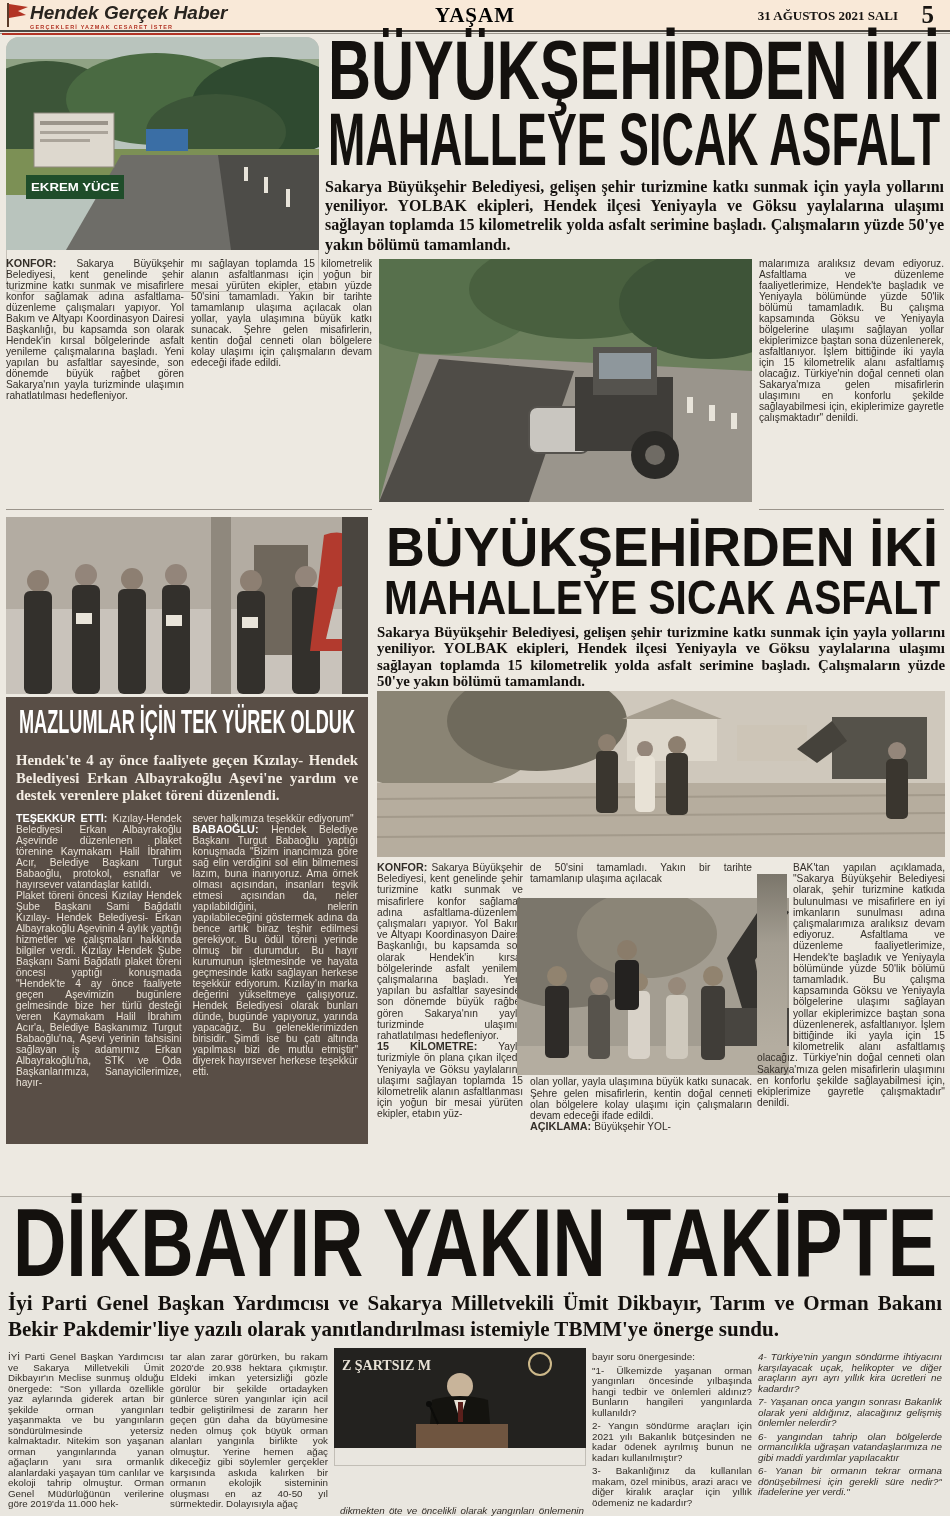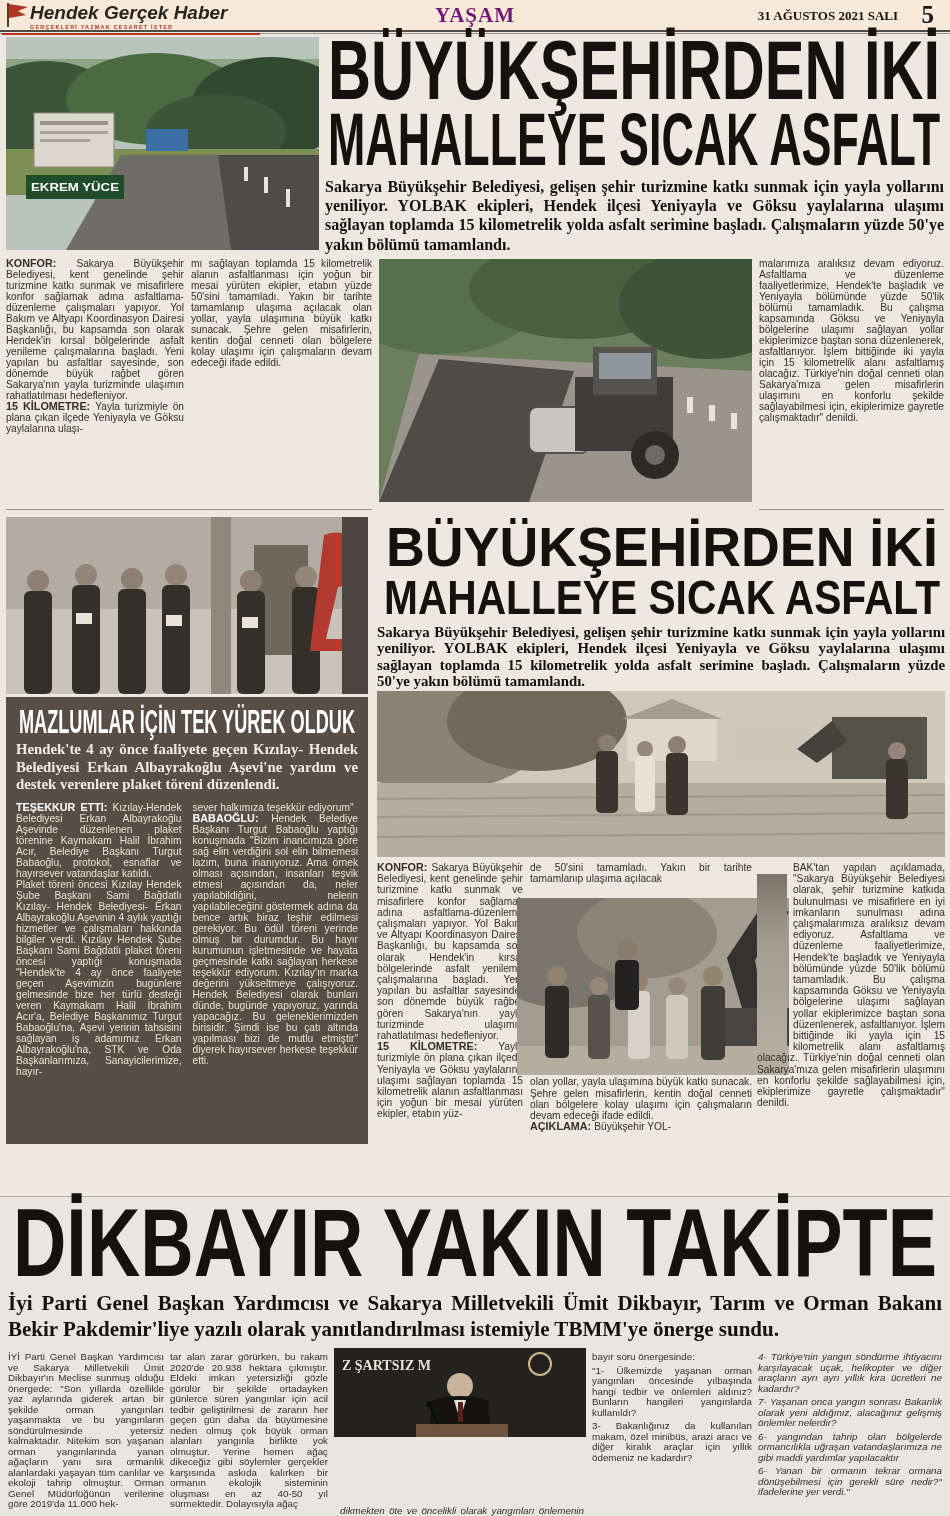--- a/index.html
+++ b/index.html
@@ -5,35 +5,35 @@
   html,body{margin:0;padding:0;background:#cfcac2;}
   #page{position:relative;width:950px;height:1516px;margin:0 auto;background:#ede9e1;overflow:hidden;font-family:"Liberation Sans",sans-serif;color:#332e28;}
   svg{display:block;overflow:visible;}
   .abs{position:absolute;}
   
   .masthead{left:0;top:0;width:950px;height:30px;background:#f9e9d8;}
   .logo{left:4px;top:1px;height:34px;display:flex;align-items:flex-start;}
   .logo-title{font-family:Liberation Sans, sans-serif;font-style:italic;font-weight:bold;font-size:19px;color:#28241f;line-height:24px;}
   .logo-tagline{position:absolute;left:30px;top:24px;font-size:5.5px;letter-spacing:1.2px;color:#b23425;font-weight:bold;}
   .tagline-rule{left:2px;top:33px;width:258px;height:2px;background:#b23425;}
-  .section-title{left:0;top:3px;width:950px;text-align:center;font-family:"Liberation Serif",serif;font-weight:bold;font-size:21px;letter-spacing:1px;color:#701a75;}
+  .section-title{left:0;top:3px;width:950px;text-align:center;font-family:"Liberation Serif",serif;font-weight:bold;font-size:21px;letter-spacing:1px;color:#000000;}
   .issue-date{right:52px;top:8px;font-family:"Liberation Serif",serif;font-weight:bold;font-size:13px;color:#171411;position:absolute;}
   .page-number{right:16px;top:1px;font-family:"Liberation Serif",serif;font-weight:bold;font-size:25px;color:#171411;position:absolute;}
   .header-rule{left:0;top:30px;width:950px;height:4px;border-top:2px solid #4e4a44;border-bottom:1px solid #9b958c;box-sizing:border-box;}
   
   .headline-svg text{font-family:"Liberation Sans",sans-serif;font-weight:bold;fill:#14110e;}
   .standfirst{font-family:"Liberation Serif",serif;font-weight:bold;text-align:justify;color:#14110e;}
   .bodycol{font-size:10.2px;line-height:11px;text-align:justify;overflow:hidden;}
   .bodycol p{margin:0;}
   .bodycol .lead{font-weight:bold;font-size:10.8px;}
   .rule{background:#9a948b;height:1px;}
   .photo{position:absolute;overflow:hidden;box-shadow:0 0 0 1px rgba(80,70,60,.25) inset;}
   
   .maz-block{left:6px;top:697px;width:362px;height:447px;background:#594e46;box-sizing:border-box;padding:6px 10px 6px 10px;}
-  .maz-block .standfirst{color:#f3ece3;font-size:14.8px;line-height:17.5px;margin:4px 0 8px 0;}
+  .maz-block .standfirst{color:#f3ece3;font-size:14.8px;line-height:17.5px;margin:15px 0 8px 0;}
   .maz-cols{display:flex;gap:11px;}
   .maz-cols .bodycol{color:#eae2d7;flex:1;height:388px;}
   .maz-cols .lead{color:#fff;}
   
   .bottom-band{left:0;top:1196px;width:950px;height:320px;background:#e9e6df;border-top:1px solid #b5b0a7;}
   .dk-col{font-size:9.8px;line-height:10.5px;}
   .dk-col p{margin:0 0 3px 0;}
 </style>
 </head>
 <body>
@@ -51,21 +51,21 @@
       <span class="logo-title">Hendek Gerçek Haber</span>
     </div>
     <div class="logo-tagline">GERÇEKLERİ YAZMAK CESARET İSTER</div>
     <div class="section-title abs">YAŞAM</div>
     <div class="issue-date">31 AĞUSTOS 2021 SALI</div>
     <div class="page-number">5</div>
   </div>
   <div class="abs header-rule"></div>
   <div class="abs tagline-rule"></div>
 
-  <div class="photo" style="left:6px;top:37px;width:313px;height:213px;">
+  <div class="photo" style="left:6px;top:37px;width:313px;height:255px;border-radius:13px;">
     <svg width="313" height="213" viewBox="0 0 313 213" style="overflow:hidden;">
       <rect width="313" height="213" fill="#b9c4bd"></rect>
       <rect y="22" width="313" height="34" fill="#8fa284"></rect>
       <ellipse cx="40" cy="72" rx="75" ry="48" fill="#3c5538"></ellipse>
       <ellipse cx="150" cy="62" rx="90" ry="46" fill="#4a6a42"></ellipse>
       <ellipse cx="265" cy="70" rx="80" ry="50" fill="#2f4a30"></ellipse>
       <ellipse cx="210" cy="95" rx="70" ry="38" fill="#3c5538"></ellipse>
       <rect y="112" width="313" height="46" fill="#7c9055"></rect>
       <polygon points="60,213 260,213 215,118 115,118" fill="#6e6d68"></polygon>
       <polygon points="225,213 313,213 313,118 212,118" fill="#4d4c48"></polygon>
@@ -89,21 +89,20 @@
   </div>
   <div class="abs headline-svg" style="left:325px;top:108px;width:619px;height:62px;">
     <svg width="619" height="62" viewBox="0 0 619 62">
       <text x="309" y="57" text-anchor="middle" font-size="74" textLength="612" lengthAdjust="spacingAndGlyphs">MAHALLEYE SICAK ASFALT</text>
     </svg>
   </div>
   <div class="abs standfirst" style="left:325px;top:177px;width:619px;height:79px;font-size:16px;line-height:19.2px;">Sakarya Büyükşehir Belediyesi, gelişen şehir turizmine katkı sunmak için yayla yollarını yeniliyor. YOLBAK ekipleri, Hendek ilçesi Yeniyayla ve Göksu yaylalarına ulaşımı sağlayan toplamda 15 kilometrelik yolda asfalt serimine başladı. Çalışmaların yüzde 50'ye yakın bölümü tamamlandı.</div>
 
   <div class="abs bodycol" style="left:6px;top:258px;width:178px;height:247px;">
     <p><b class="lead">KONFOR: </b><span>Sakarya Büyükşehir Belediyesi, kent genelinde şehir turizmine katkı sunmak ve misafirlere konfor sağlamak adına asfaltlama-düzenleme çalışmaları yapıyor. Yol Bakım ve Altyapı Koordinasyon Dairesi Başkanlığı, bu kapsamda son olarak Hendek'in kırsal bölgelerinde asfalt yenileme çalışmalarına başladı. Yeni yapılan bu asfaltlar sayesinde, son dönemde büyük rağbet gören Sakarya'nın yayla turizminde ulaşımın rahatlatılması hedefleniyor.</span></p>
-    <p><b class="lead">15 KİLOMETRE: </b><span>Yayla turizmiyle ön plana çıkan ilçede Yeniyayla ve Göksu yaylalarına ulaşı-</span></p>
   </div>
   <div class="abs bodycol" style="left:191px;top:258px;width:181px;height:247px;">
     <p><span>mı sağlayan toplamda 15 kilometrelik alanın asfaltlanması için yoğun bir mesai yürüten ekipler, etabın yüzde 50'sini tamamladı. Yakın bir tarihte tamamlanıp ulaşıma açılacak olan yollar, yayla ulaşımına büyük katkı sunacak. Şehre gelen misafirlerin, kentin doğal cenneti olan bölgelere kolay ulaşımı için çalışmaların devam edeceği ifade edildi.</span></p>
   </div>
 
   <div class="photo" style="left:379px;top:259px;width:373px;height:243px;">
     <svg width="373" height="243" viewBox="0 0 373 243" style="overflow:hidden;">
       <rect width="373" height="243" fill="#6b7f5c"></rect>
       <ellipse cx="60" cy="40" rx="100" ry="55" fill="#57704c"></ellipse>
       <ellipse cx="200" cy="30" rx="110" ry="50" fill="#49603f"></ellipse>
@@ -266,21 +265,21 @@
     </svg>
   </div>
 
   <div class="abs bodycol dk-col" style="left:8px;top:1352px;width:156px;height:160px;">
     <p><span>İYİ Parti Genel Başkan Yardımcısı ve Sakarya Milletvekili Ümit Dikbayır'ın Meclise sunmuş olduğu önergede: "Son yıllarda özellikle yaz aylarında giderek artan bir şekilde orman yangınları yaşanmakta ve bu yangınların söndürülmesinde yetersiz kalmaktadır. Nitekim son yaşanan orman yangınlarında yanan ağaçların yanı sıra ormanlık alanlardaki yaşayan tüm canlılar ve ekoloji tahrip olmuştur. Orman Genel Müdürlüğünün verilerine göre 2019'da 11.000 hek-</span></p>
   </div>
   <div class="abs bodycol dk-col" style="left:170px;top:1352px;width:158px;height:160px;">
     <p><span>tar alan zarar görürken, bu rakam 2020'de 20.938 hektara çıkmıştır. Eldeki imkan yetersizliği gözle görülür bir şekilde ortadayken günlerce süren yangınlar için acil tedbir geliştirilmesi de zararın her geçen gün daha da büyümesine neden olmuş çok büyük orman alanları yangınla birlikte yok olmuştur. Yerine hemen ağaç dikeceğiz gibi söylemler gerçekler karşısında askıda kalırken bir ormanın ekolojik sisteminin oluşması en az 40-50 yıl sürmektedir. Dolayısıyla ağaç</span></p>
   </div>
 
-  <div class="photo" style="left:334px;top:1348px;width:252px;height:89px;">
+  <div class="photo" style="left:334px;top:1348px;width:252px;height:118px;">
     <svg width="252" height="100" viewBox="0 0 252 100" style="overflow:hidden;">
       <rect width="252" height="100" fill="#23221f"></rect>
       <text x="8" y="22" font-size="14" font-weight="bold" fill="#e8e2d6" font-family="Liberation Serif, serif">Z ŞARTSIZ M</text>
       <circle cx="206" cy="16" r="11" fill="none" stroke="#cdb98a" stroke-width="2"></circle>
       <circle cx="126" cy="38" r="13" fill="#c8b49a"></circle>
       <path d="M98 52 Q126 44 154 52 L158 100 L94 100 Z" fill="#14130f"></path>
       <polygon points="120,52 132,52 126,72" fill="#e8e2d6"></polygon>
       <rect x="124" y="54" width="5" height="20" fill="#5a1f1b"></rect>
       <rect x="82" y="76" width="92" height="24" fill="#6f5540"></rect>
       <line x1="104" y1="76" x2="96" y2="58" stroke="#0c0c0a" stroke-width="2"></line>
@@ -288,20 +287,21 @@
     </svg>
   </div>
   <div class="abs bodycol dk-col" style="left:340px;top:1506px;width:244px;height:58px;font-style:italic;">
     <p><span>dikmekten öte ve öncelikli olarak yangınları önlemenin tedbirleri geliştirilmelidir." diye belirtti.</span></p>
     <p><span>İYİ Parti Genel Başkan Yardımcısı ve Sakarya Milletvekili Ümit Dik-</span></p>
   </div>
 
   <div class="abs bodycol dk-col" style="left:592px;top:1352px;width:160px;height:160px;">
     <p><span>bayır soru önergesinde:</span></p>
     <p><span>"1- Ülkemizde yaşanan orman yangınları öncesinde yılbaşında hangi tedbir ve önlemleri aldınız? Bunların hangileri yangınlarda kullanıldı?</span></p>
+    <p><span>2- Yangın söndürme araçları için 2021 yılı Bakanlık bütçesinden ne kadar ödenek ayrılmış bunun ne kadarı kullanılmıştır?</span></p>
     <p><span>3- Bakanlığınız da kullanılan makam, özel minibüs, arazi aracı ve diğer kiralık araçlar için yıllık ödemeniz ne kadardır?</span></p>
   </div>
   <div class="abs bodycol dk-col" style="left:758px;top:1352px;width:184px;height:160px;font-style:italic;">
     <p><span>4- Türkiye'nin yangın söndürme ihtiyacını karşılayacak uçak, helikopter ve diğer araçların ayrı ayrı yıllık kira ücretleri ne kadardır?</span></p>
     <p><span>7- Yaşanan onca yangın sonrası Bakanlık olarak yeni aldığınız, alacağınız gelişmiş önlemler nelerdir?</span></p>
     <p><span>6- yangından tahrip olan bölgelerde ormancılıkla uğraşan vatandaşlarımıza ne gibi maddi yardımlar yapılacaktır</span></p>
     <p><span>6- Yanan bir ormanın tekrar ormana dönüşebilmesi için gerekli süre nedir?" ifadelerine yer verdi."</span></p>
   </div>
 
 </div>

